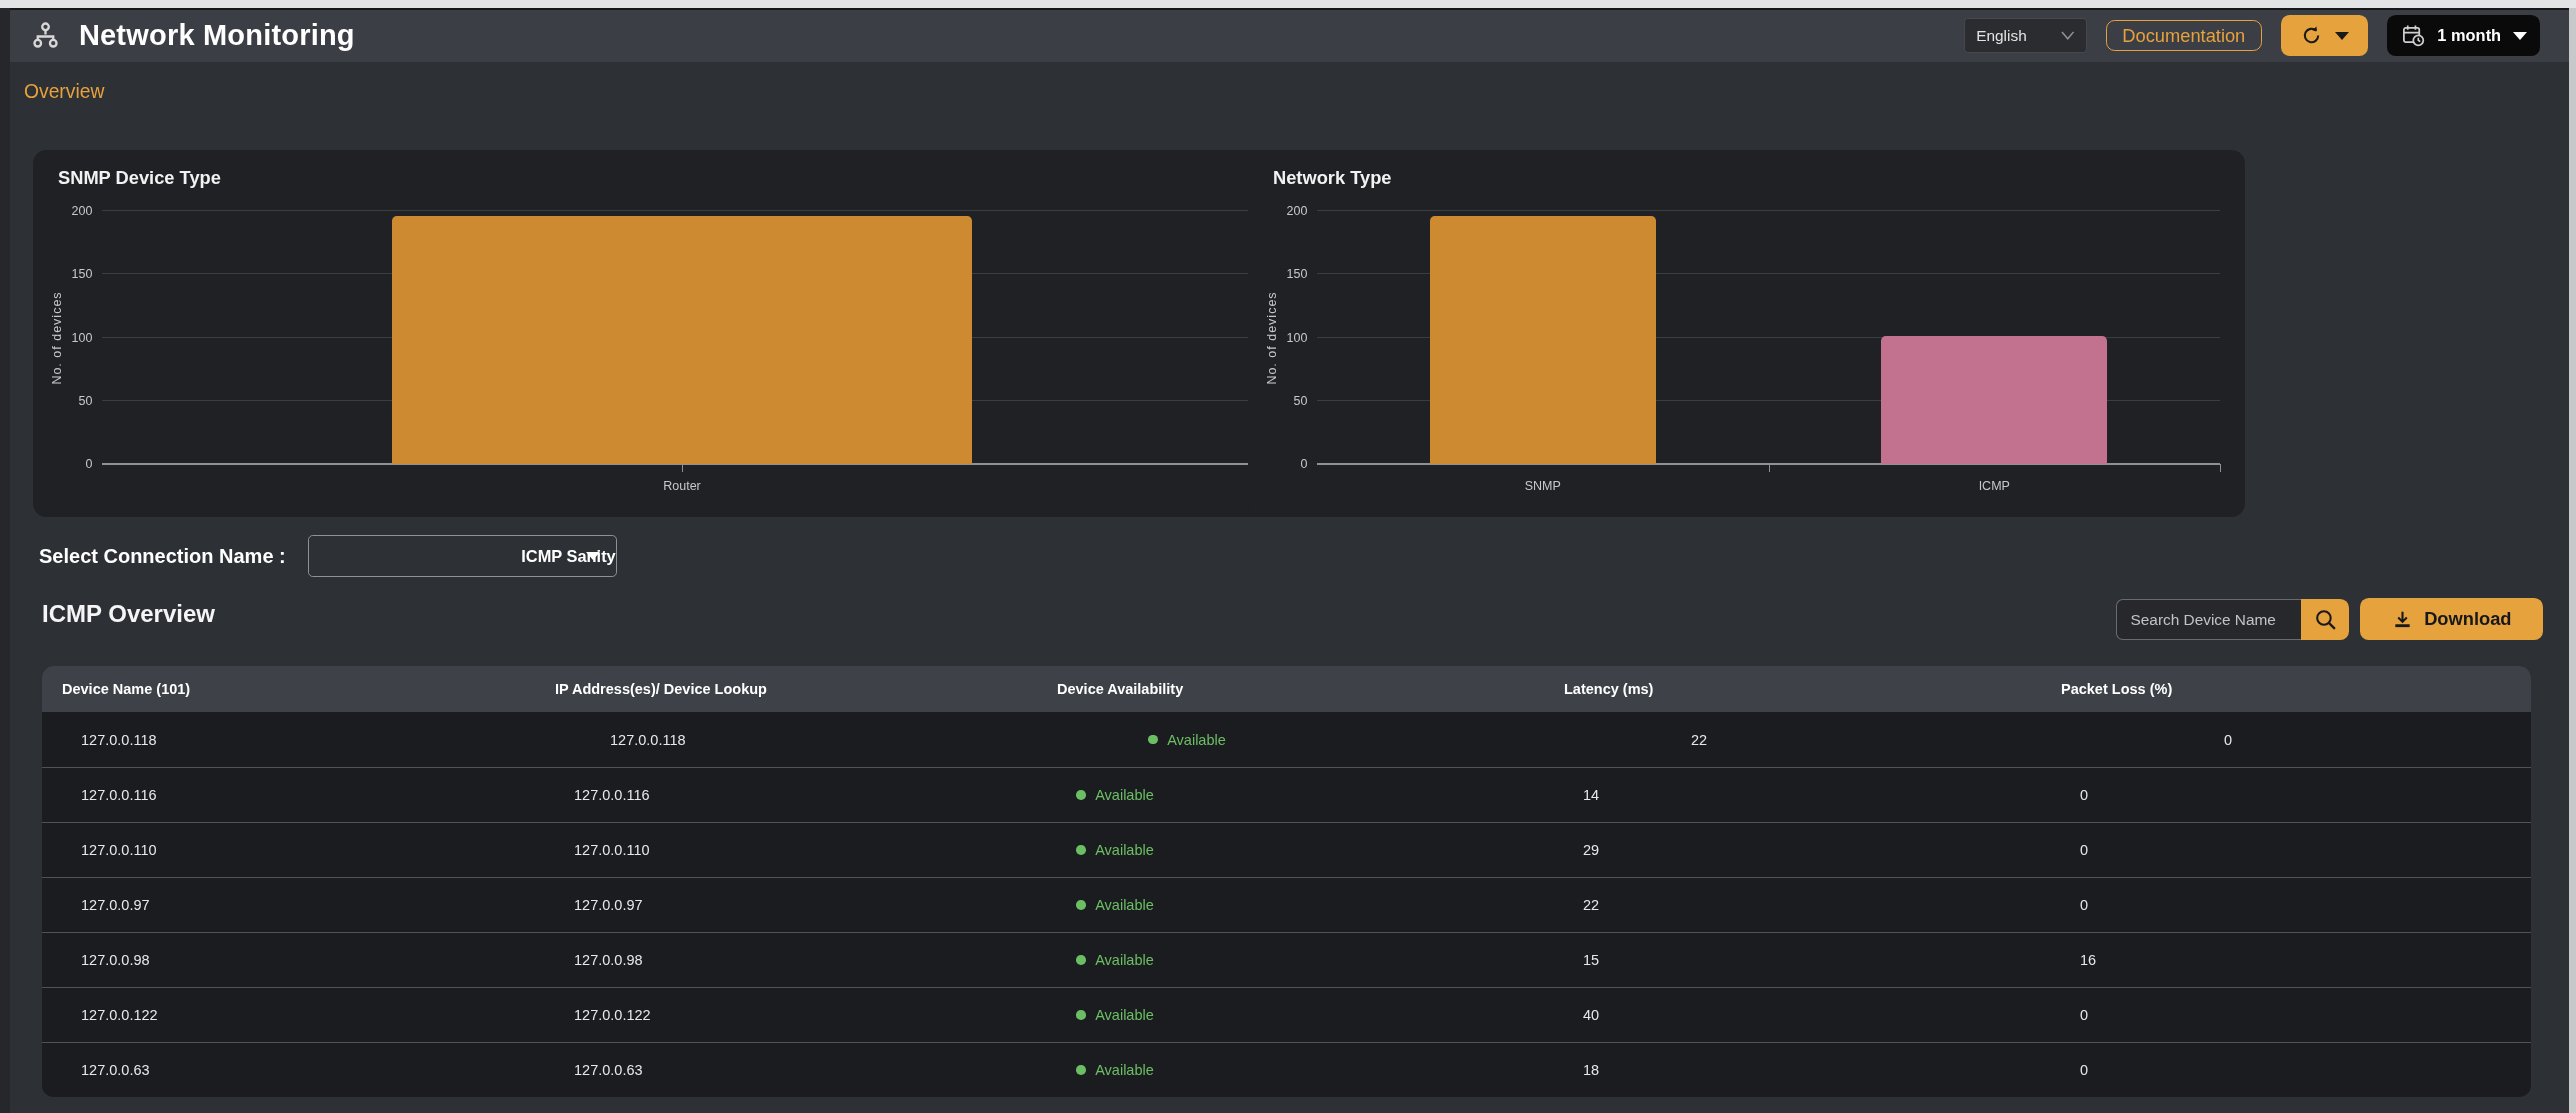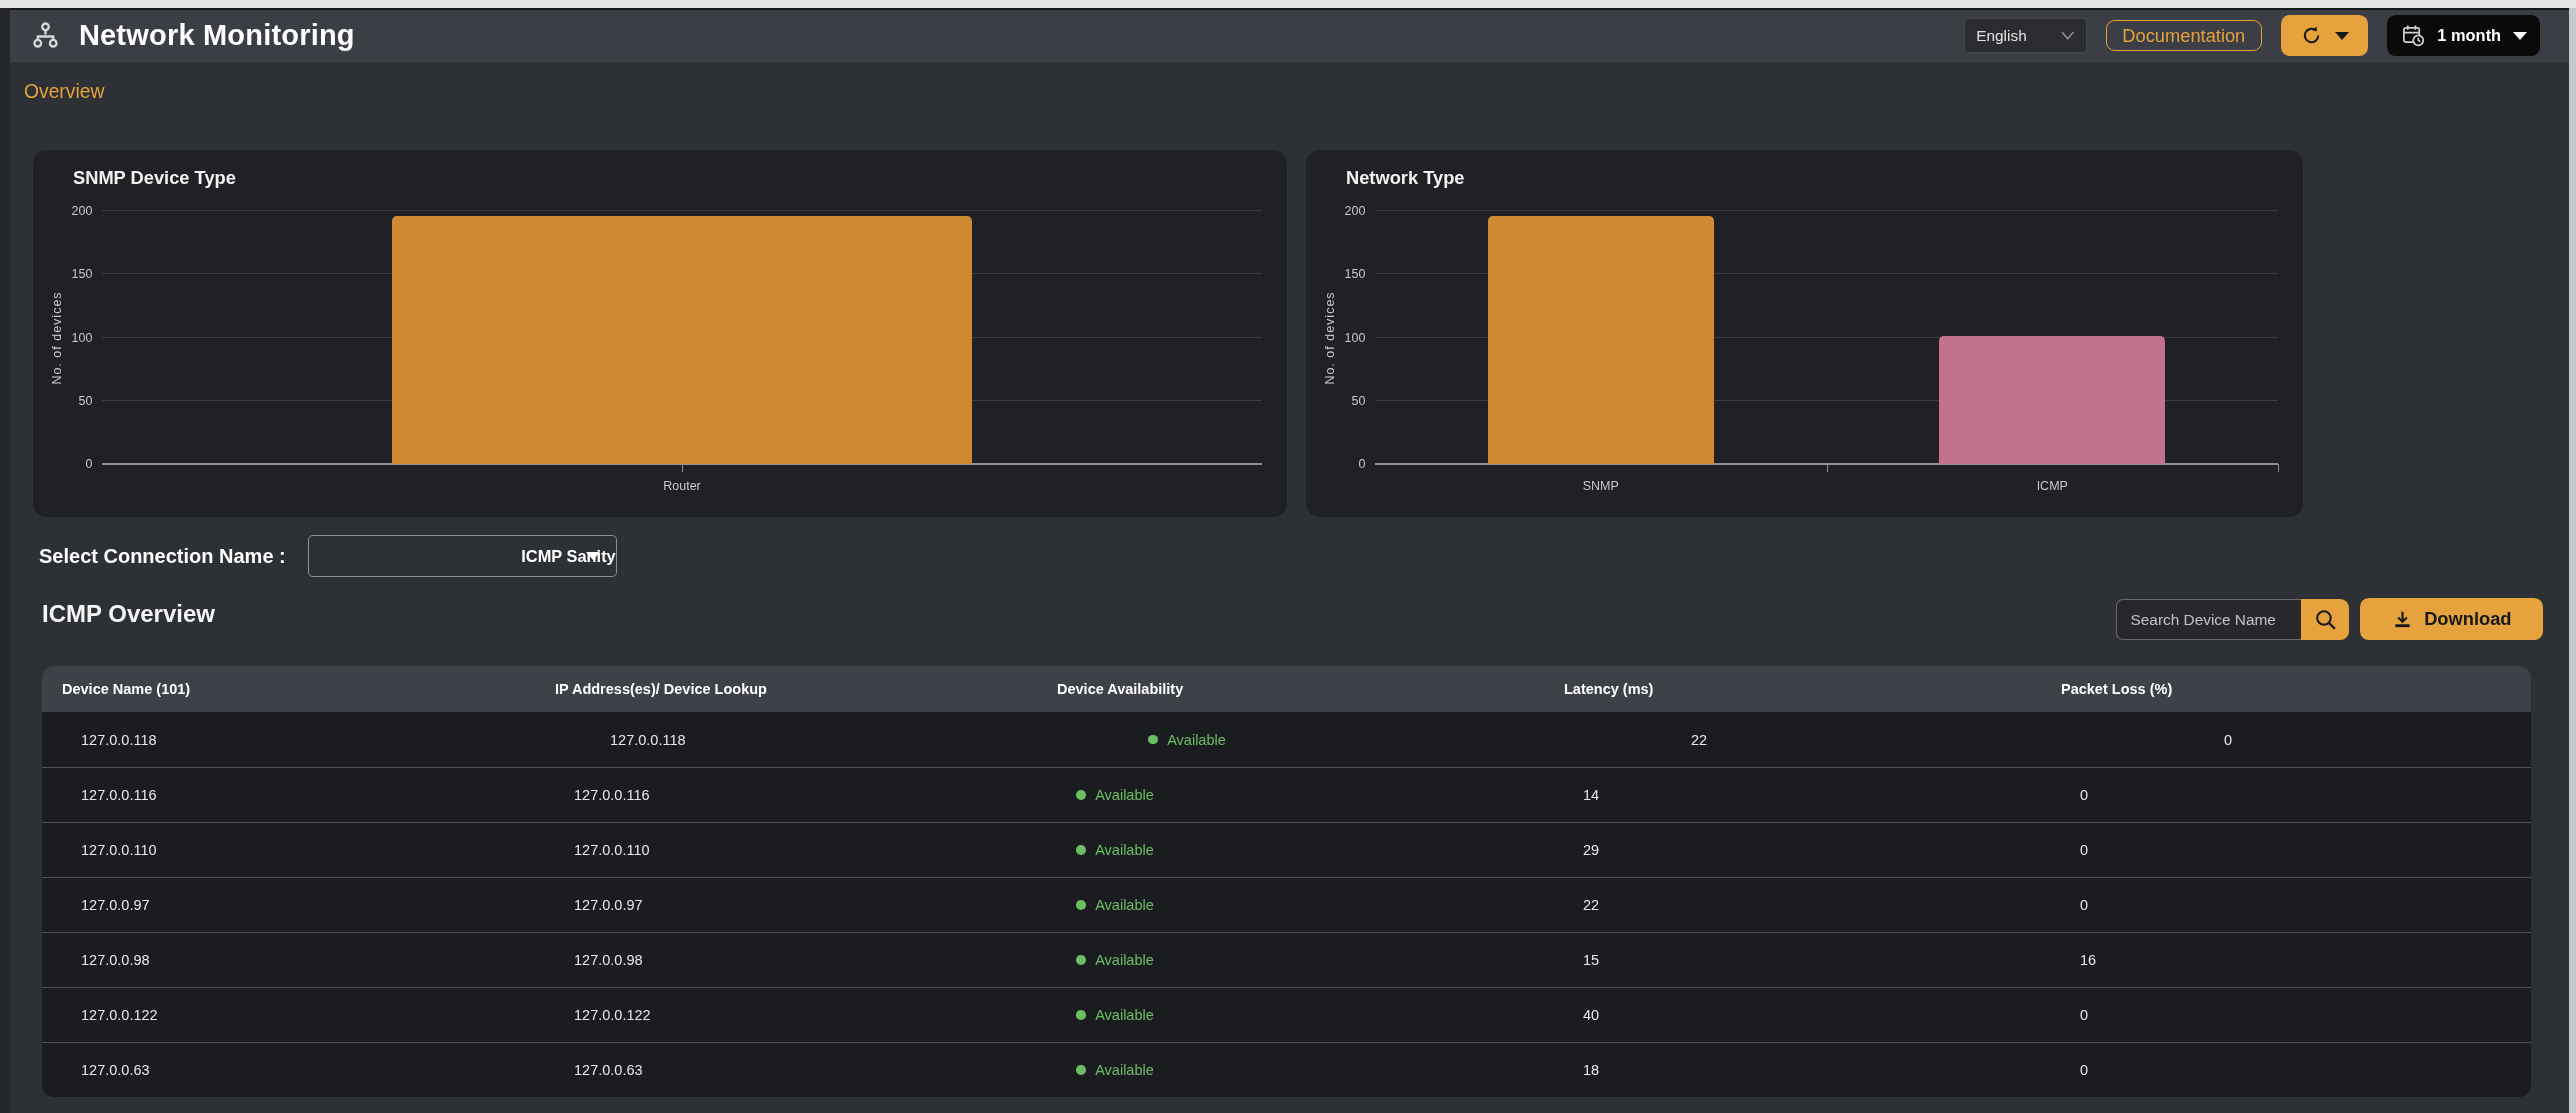--- a/index.html
+++ b/index.html
@@ -46,22 +46,22 @@
     display:flex; align-items:center; gap:11.6px; color:#ffffff; font-size:16.4px; font-weight:bold; font-family:inherit;
   }
   .caret { width:0; height:0; border-left:7.7px solid transparent; border-right:7.7px solid transparent; border-top:8.7px solid #1a1a1a; }
   .caret.white { border-top-color:#ffffff; }
 
   .overview-link { position:absolute; left:24px; top:81px; font-size:19.3px; color:#e6a23d; cursor:pointer; }
 
   
   .card { position:absolute; top:150px; height:367px; background:#1f2125; border-radius:13.5px; }
   .card.c1 { left:33px; width:1254px; }
-  .card.c2 { left:1306px; width:997px;text-align:center; }
-  .card-title { position:absolute; left:25px; top:17.4px; font-size:18.3px; font-weight:bold; color:#f2f2f2;margin-left:15px; }
+  .card.c2 { left:1248px; width:997px;text-align:center; }
+  .card-title { position:absolute; left:25px; top:17.4px; font-size:18.3px; font-weight:bold; color:#f2f2f2; }
   .chart { position:absolute; left:0; top:0; right:0; bottom:0; }
   .plot { position:absolute; left:69px; right:25px; top:61px; height:253px; }
   .gridline { position:absolute; left:0; right:0; height:1px; background:#3a3d42; }
   .axisline { position:absolute; left:0; right:0; bottom:-1px; height:1.9px; background:#8f9196; }
   .ytick-label { position:absolute; right:100%; margin-right:9.6px; transform:translateY(50%); font-size:12.5px; color:#c7c8ca; white-space:nowrap; }
   .ylabel {
     position:absolute; left:13.5px; top:61px; height:253px; width:19.3px;
     display:flex; align-items:center; justify-content:center;
   }
   .ylabel span { transform:rotate(-90deg); white-space:nowrap; font-size:12.5px; color:#c7c8ca; letter-spacing:1px; }

